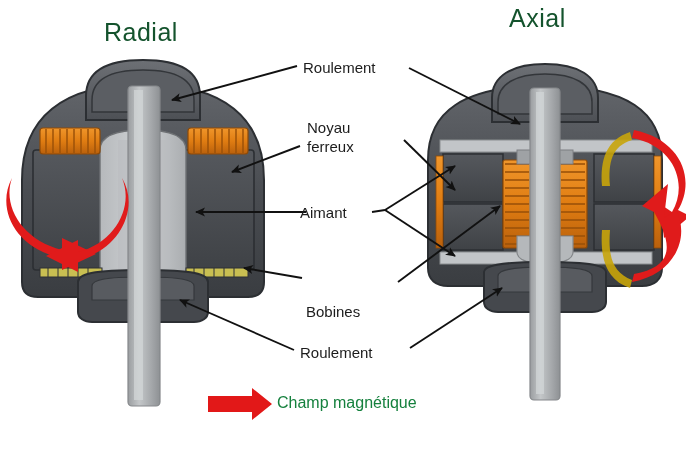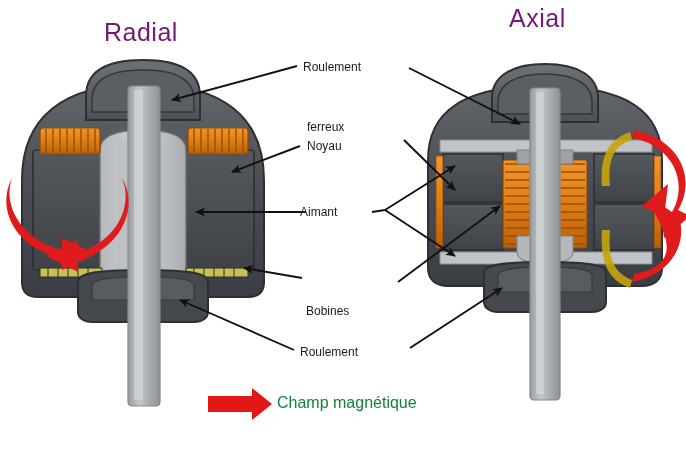--- a/index.html
+++ b/index.html
@@ -18,31 +18,31 @@
   #stage {
     position: absolute;
     inset: 0;
     width: 686px;
     height: 458px;
   }
   .title {
     position: absolute;
     font-family: "Liberation Sans", sans-serif;
     font-size: 25px;
-    color: #701a75;
+    color: #14532d;
     letter-spacing: 0.5px;
     white-space: nowrap;
   }
   #title-radial { left: 104px; top: 18px; }
   #title-axial  { left: 509px; top: 4px; }
 
   .callout {
     position: absolute;
     font-family: "Liberation Sans", sans-serif;
-    font-size: 12px;
+    font-size: 15px;
     color: #1c1c1c;
     white-space: nowrap;
     line-height: 19px;
   }
   .callout.two-line { white-space: normal; width: 90px; }
 
   #lbl-roulement-top { left: 303px; top: 58px; }
   #lbl-noyau         { left: 307px; top: 118px; }
   #lbl-aimant        { left: 300px; top: 203px; }
   #lbl-bobines       { left: 306px; top: 275px; margin-top: 27px; }
@@ -306,22 +306,22 @@
     </g>
 
     <g stroke="#111111" stroke-width="1.9" fill="none">
       <line x1="385" y1="210" x2="372" y2="212"></line>
     </g>
   </svg>
 
   <div class="callout" id="lbl-roulement-top">Roulement</div>
 
   <div class="callout two-line" id="lbl-noyau">
+    <div>Noyau</div>
     <div>ferreux</div>
-    <div>Noyau</div>
   </div>
 
   <div class="callout" id="lbl-aimant">Aimant</div>
 
   <div class="callout" id="lbl-bobines">Bobines</div>
 
   <div class="callout" id="lbl-roulement-bot">Roulement</div>
 
   <svg class="vec" width="686" height="458" viewBox="0 0 686 458">
     <path d="M208,396 L252,396 L252,388 L272,404 L252,420 L252,412 L208,412 Z" fill="#e21818"></path>

